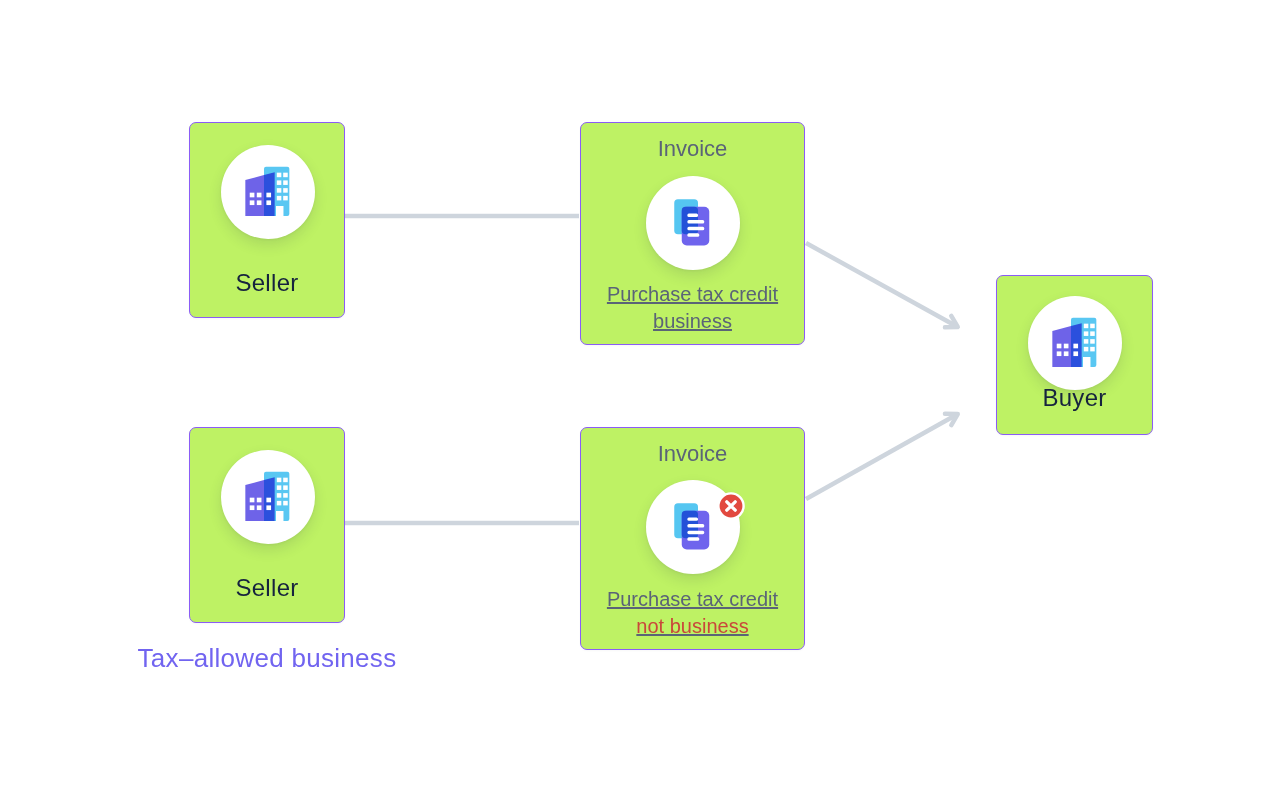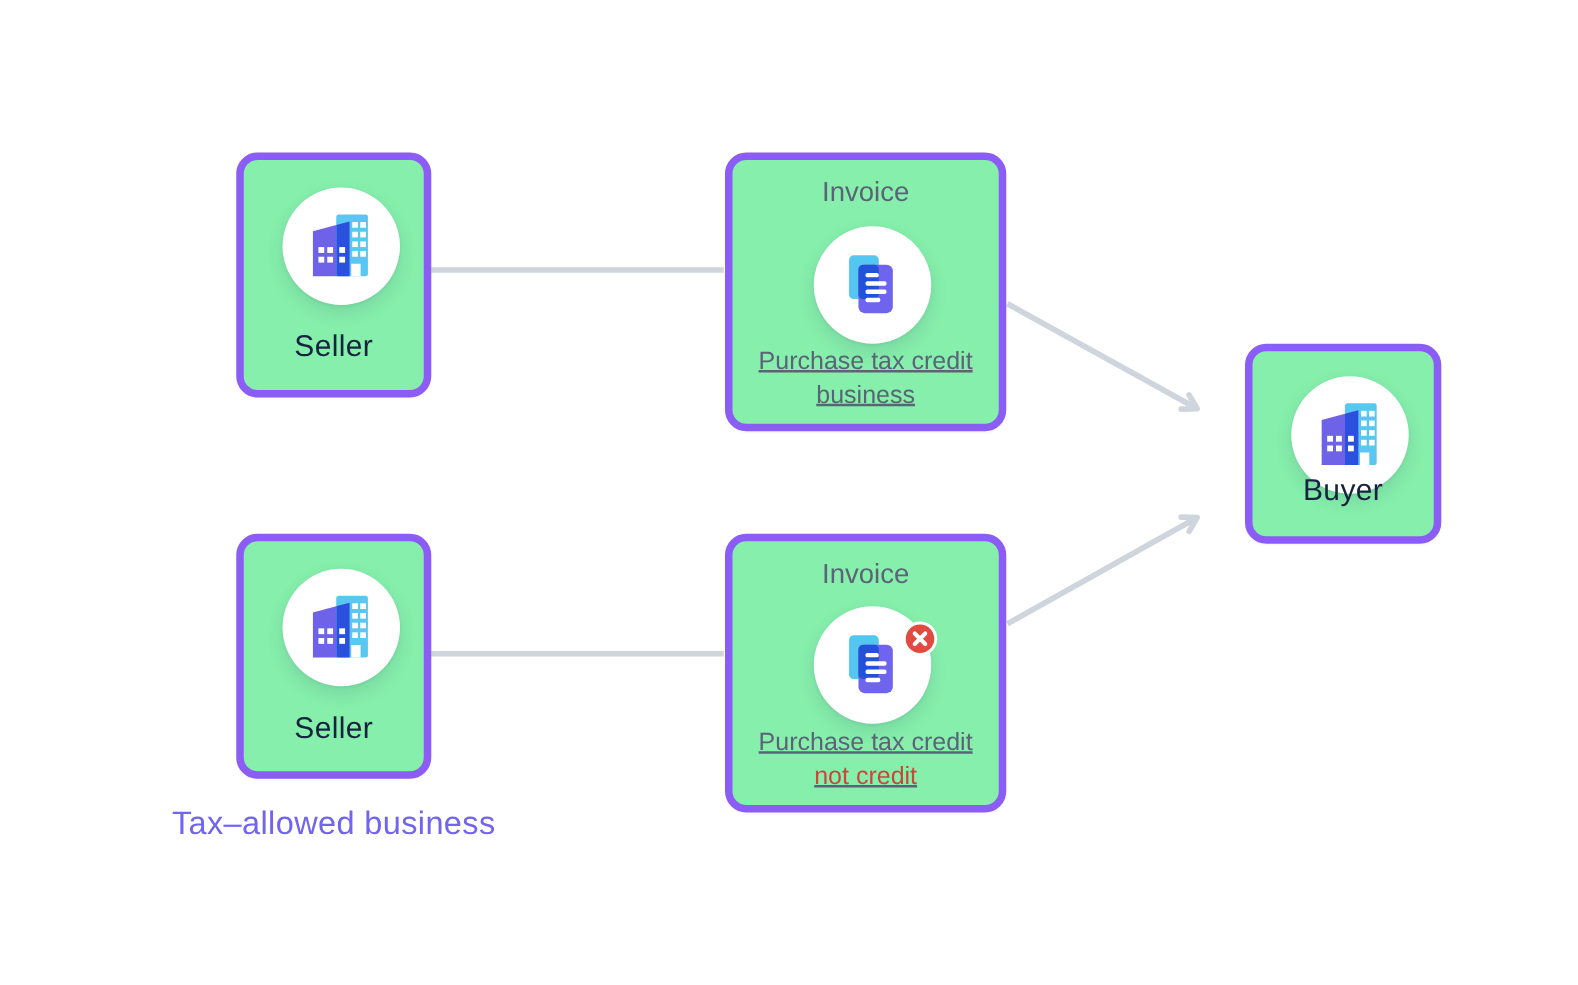--- a/index.html
+++ b/index.html
@@ -6,21 +6,21 @@
   body{
     width:1262px;height:788px;position:relative;overflow:hidden;
     background:#ffffff;
     font-family:"Liberation Sans", sans-serif;
   }
   .stage{position:absolute;inset:0}
   svg.connectors{position:absolute;left:0;top:0;z-index:0}
 
   .card{
     position:absolute;z-index:1;box-sizing:border-box;
-    background:#86efac;border:6px solid #8b5cf6;border-radius:17px;
+    background:#bef264;border:1px solid #8b5cf6;border-radius:7px;
     box-shadow:0 1px 2px rgba(30,45,70,0.03);
   }
   .icon-circle{
     position:absolute;width:94px;height:94px;border-radius:50%;
     background:#ffffff;
     box-shadow:0 6px 14px rgba(24,39,75,0.12), 0 1px 3px rgba(24,39,75,0.06);
     display:flex;align-items:center;justify-content:center;
   }
   .entity-label{
     position:absolute;left:0;right:0;text-align:center;
@@ -144,21 +144,21 @@
       </svg>
       <div class="x-badge">
         <svg width="30" height="30" viewBox="0 0 30 30">
           <circle cx="15" cy="15" r="12.6" fill="#e2493f" stroke="#ffffff" stroke-width="2.4"></circle>
           <path d="M10.8,10.8 L19.2,19.2 M19.2,10.8 L10.8,19.2" stroke="#ffffff" stroke-width="3.3" stroke-linecap="round"></path>
         </svg>
       </div>
     </div>
     <div class="invoice-note">
       <div>Purchase tax credit</div>
-      <div class="denied-line">not credit</div>
+      <div class="denied-line">not business</div>
     </div>
   </div>
 
   <div class="card" style="left:996px;top:275px;width:157px;height:160px">
     <div class="icon-circle" style="left:31px;top:20px">
       <svg width="64" height="64" viewBox="0 0 48 48">
         <rect x="21" y="5" width="19" height="37" rx="1.5" fill="#59c7f2"></rect>
         <rect x="30.6" y="9.5" width="3.4" height="3.4" fill="#fff"></rect>
           <rect x="35.4" y="9.5" width="3.4" height="3.4" fill="#fff"></rect>
         <rect x="30.6" y="15.3" width="3.4" height="3.4" fill="#fff"></rect>

